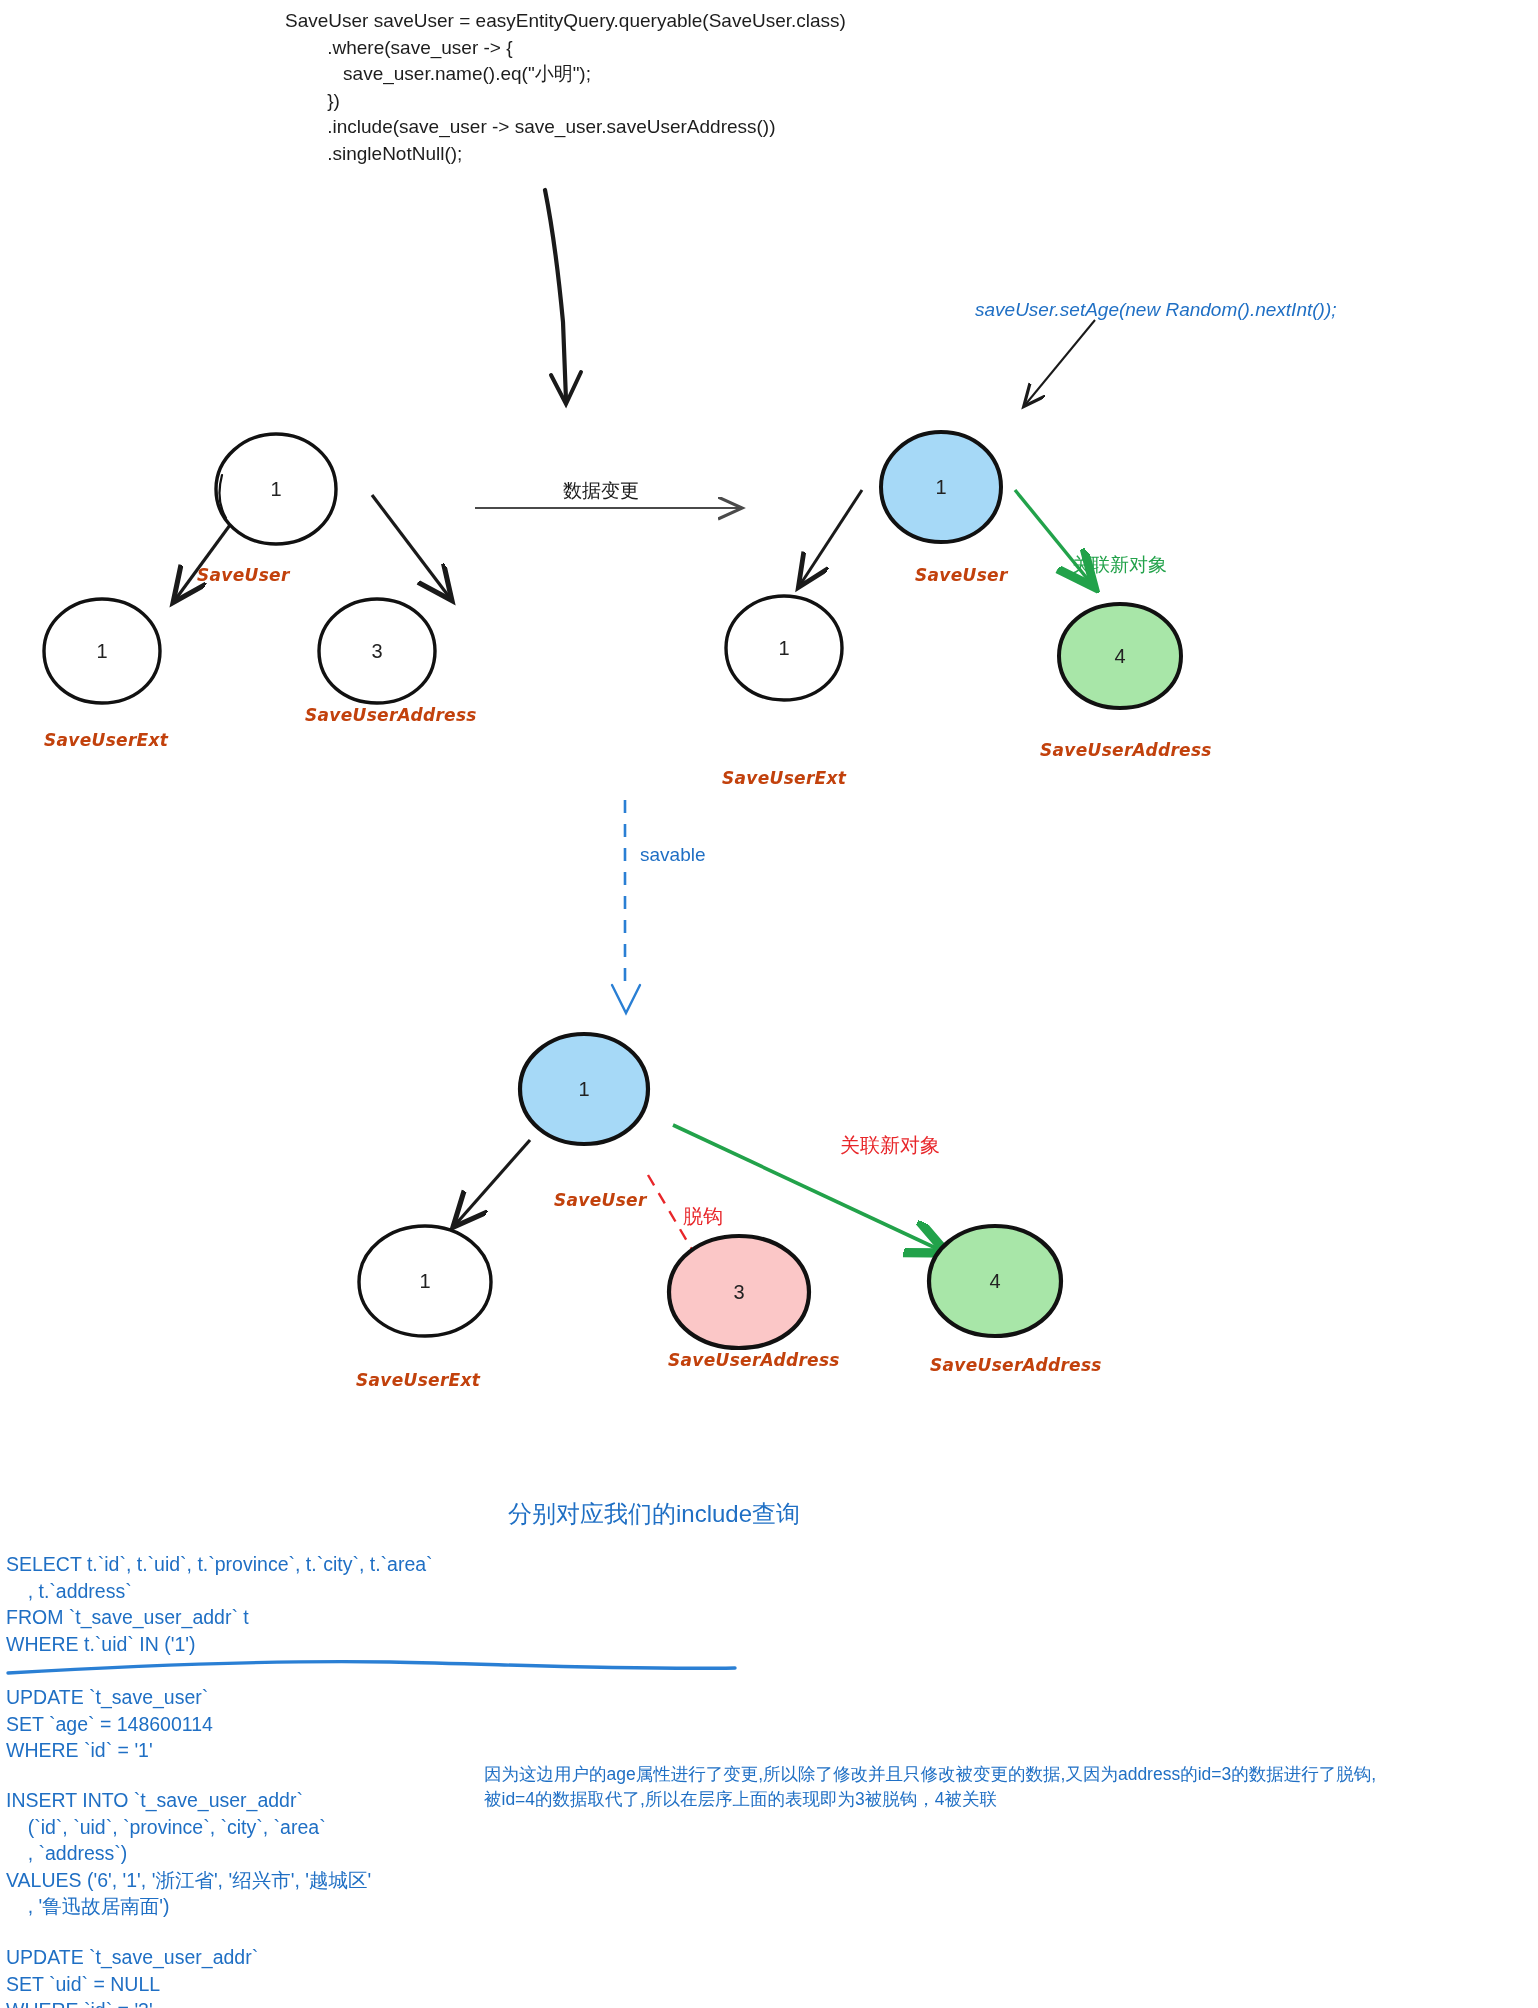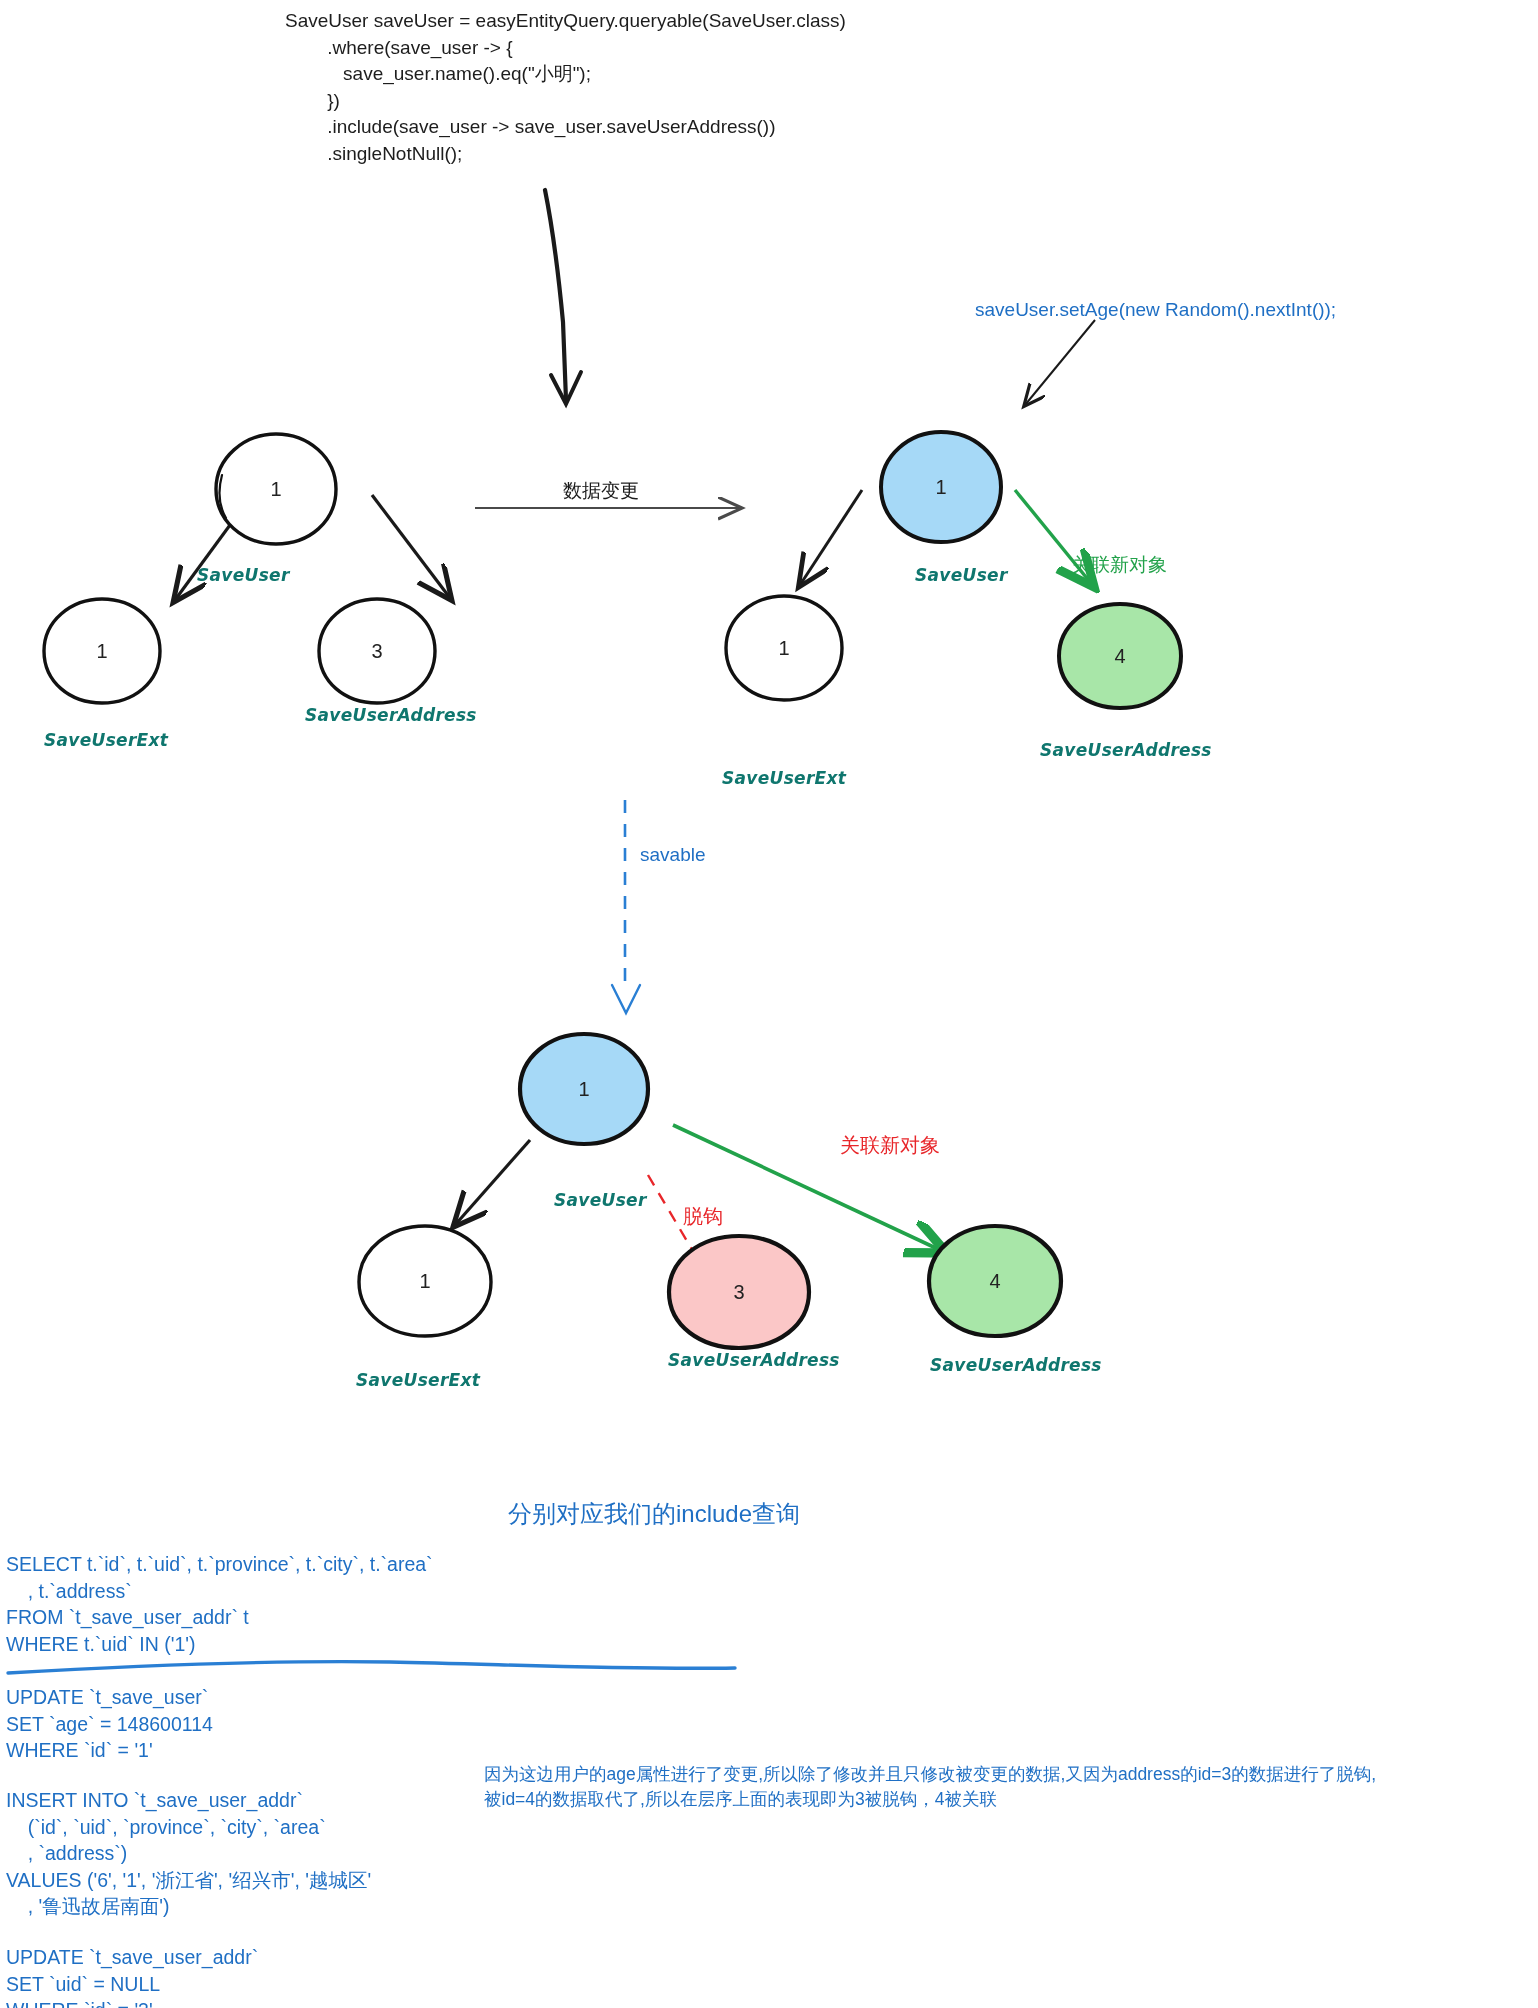--- a/index.html
+++ b/index.html
@@ -24,21 +24,21 @@
   .node .num{
     position:absolute;left:0;top:0;width:100%;height:100%;
     display:flex;align-items:center;justify-content:center;
     font-family:"Liberation Sans","DejaVu Sans",sans-serif;
     font-size:20px;color:#222;pointer-events:none;
   }
   .nodelabel{
     position:absolute;
     font-family:"DejaVu Sans",sans-serif;
     font-size:17px;font-style:italic;font-weight:700;
-    color:#0f766e;white-space:nowrap;letter-spacing:.3px;
+    color:#c2410c;white-space:nowrap;letter-spacing:.3px;
   }
 
   
   .ann{position:absolute;white-space:nowrap;font-size:19px;}
   .ann-blue{color:#1f6fc4;}
   .ann-green{color:#22a24a;}
   .ann-red{color:#e8262a;}
   .ann-black{color:#1a1a1a;text-align:right;}
 
   
@@ -186,21 +186,21 @@
   <div class="nodelabel" style="left:668px;top:1350px;">SaveUserAddress</div>
 
   <div class="node" style="left:925px;top:1222px;width:140px;height:118px;">
     <svg width="140" height="118" viewBox="0 0 140 118">
       <path d="M70,4 C106,4 136,27 136,59 C136,92 106,114 70,114 C34,114 4,92 4,59 C4,27 35,4 70,4 Z" fill="#a8e6a8" stroke="#111" stroke-width="4.2" stroke-linecap="round"></path>
     </svg>
     <div class="num">4</div>
   </div>
   <div class="nodelabel" style="left:930px;top:1355px;">SaveUserAddress</div>
 
-  <div class="ann ann-blue" style="left:975px;top:299px;">saveUser.setAge(new Random().nextInt());</div>
+  <div class="ann ann-blue" style="left:975px;top:299px;font-style:italic;">saveUser.setAge(new Random().nextInt());</div>
   <div class="ann ann-black" style="left:563px;top:478px;font-size:19px;">数据变更</div>
   <div class="ann ann-green" style="left:1072px;top:552px;font-size:19px;">关联新对象</div>
   <div class="ann ann-blue" style="left:640px;top:844px;">savable</div>
   <div class="ann ann-red" style="left:683px;top:1203px;font-size:20px;">脱钩</div>
   <div class="ann ann-red" style="left:840px;top:1132px;font-size:20px;">关联新对象</div>
 
   <div class="sql" style="left:6px;top:1551px;">SELECT t.`id`, t.`uid`, t.`province`, t.`city`, t.`area`
     , t.`address`
 FROM `t_save_user_addr` t
 WHERE t.`uid` IN ('1')</div>

